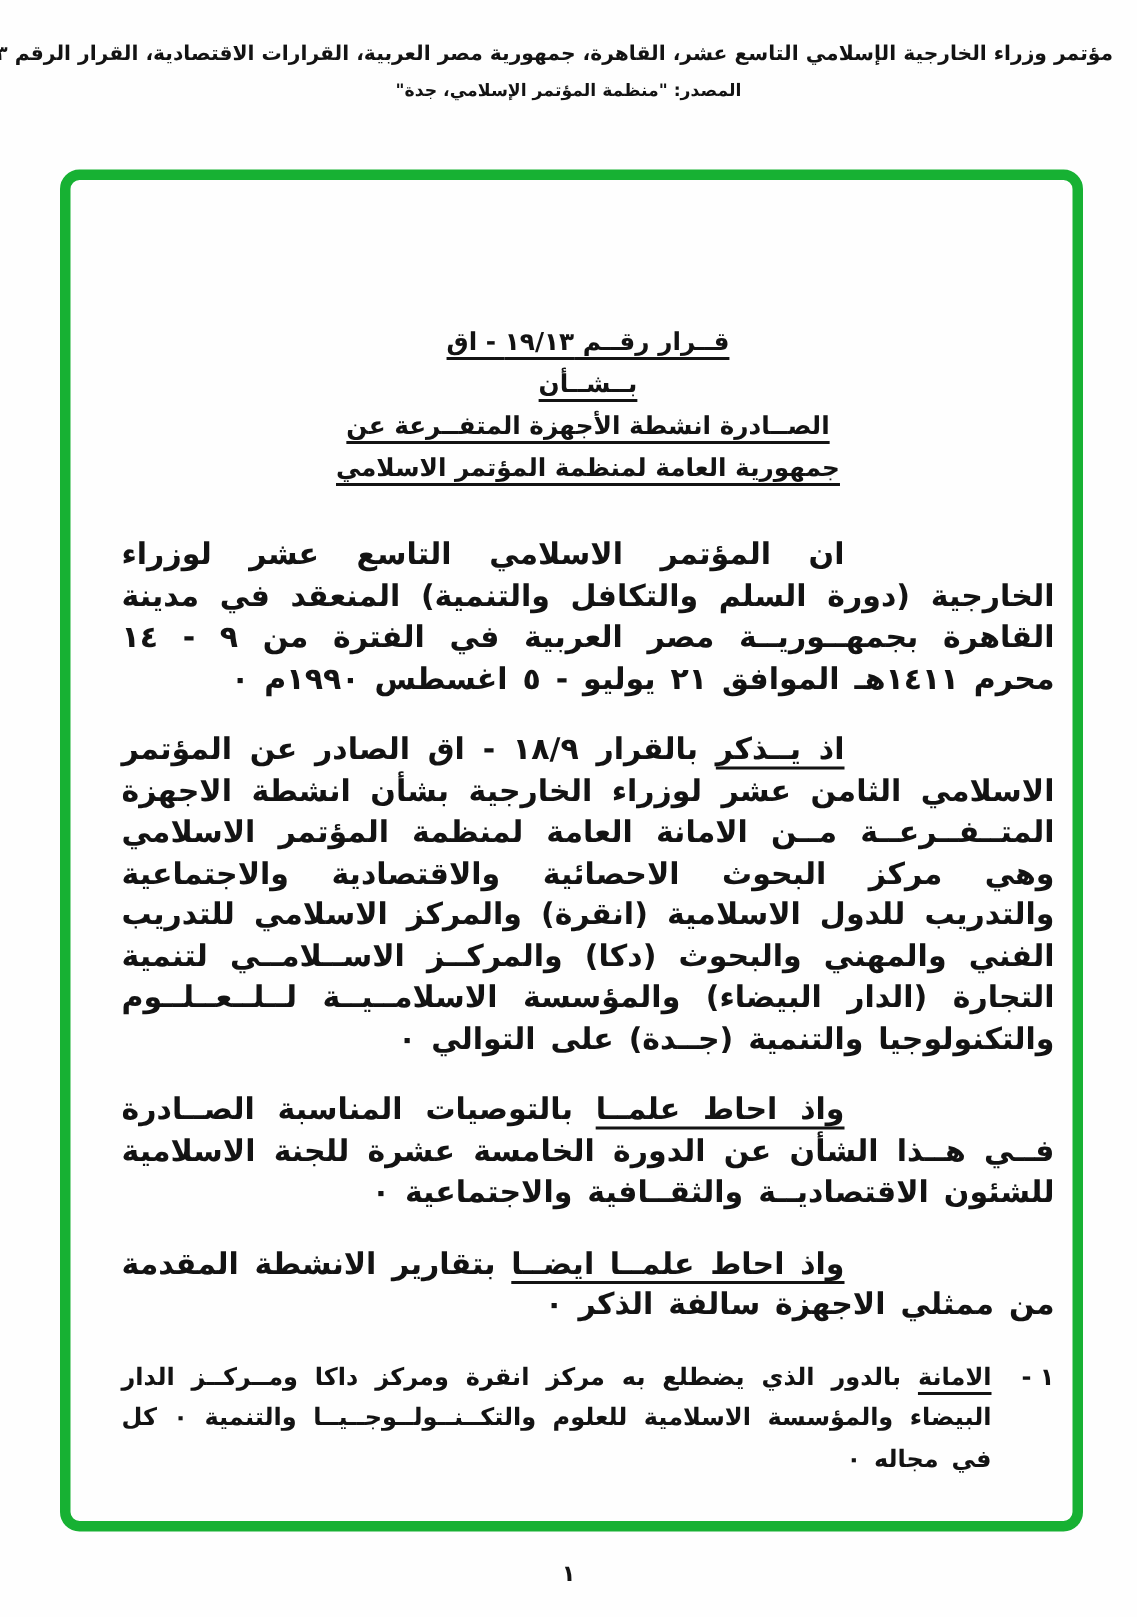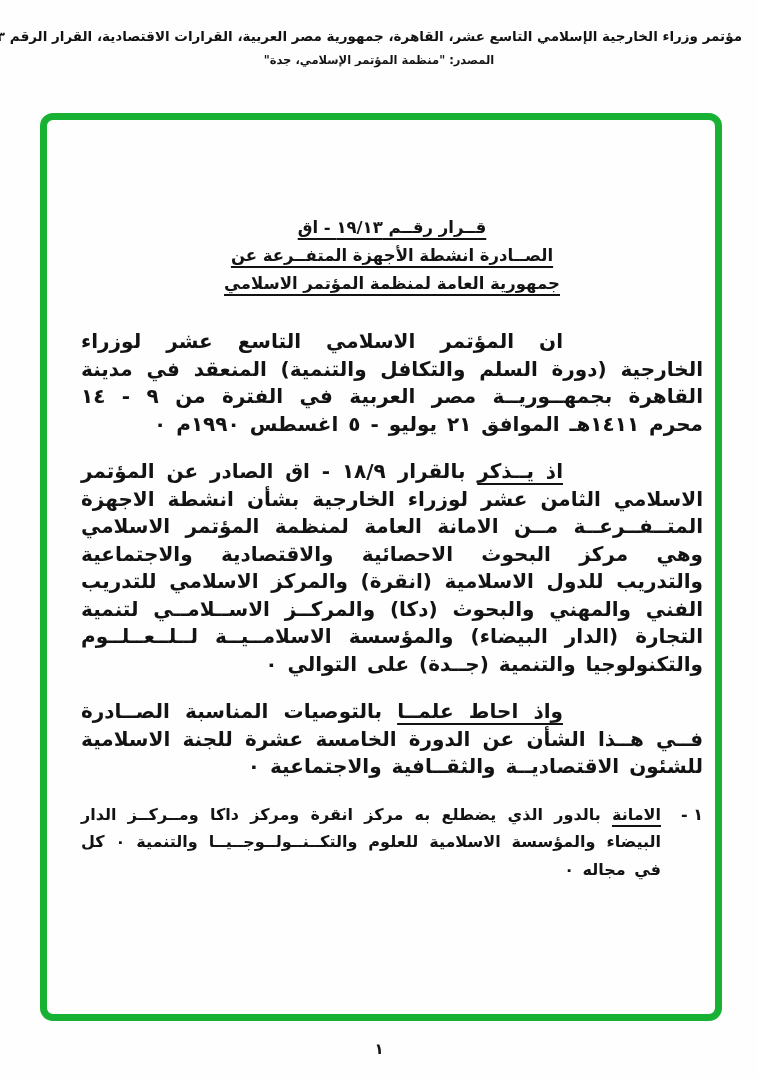--- a/index.html
+++ b/index.html
@@ -84,30 +84,32 @@
   <div class="header">
     <div class="header-citation">مؤتمر وزراء الخارجية الإسلامي التاسع عشر، القاهرة، جمهورية مصر العربية، القرارات الاقتصادية، القرار الرقم ١٩/١٣-أق</div>
     <div class="header-source">المصدر:  "منظمة المؤتمر الإسلامي، جدة"</div>
   </div>
 
   <div class="frame" style="border-color: rgb(23, 177, 51);">
     <div class="content">
 
       <div class="title-block">
         <div class="title-line"><span class="u">قــرار رقــم ١٩/١٣ - اق</span></div>
+        <div class="title-line"><span class="u">بــشــأن</span></div>
         <div class="title-line"><span class="u">الصــادرة انشطة الأجهزة المتفــرعة عن</span></div>
         <div class="title-line"><span class="u">جمهورية العامة لمنظمة المؤتمر الاسلامي</span></div>
       </div>
 
       <p class="para"><span>ان المؤتمر الاسلامي التاسع عشر لوزراء الخارجية (دورة السلم والتكافل والتنمية) المنعقد في مدينة القاهرة بجمهــوريــة مصر العربية في الفترة من ٩ - ١٤ محرم ١٤١١هـ الموافق ٢١ يوليو - ٥ اغسطس ١٩٩٠م ٠</span></p>
 
       <p class="para"><span class="u">اذ يــذكر</span><span> بالقرار ١٨/٩ - اق الصادر عن المؤتمر الاسلامي الثامن عشر لوزراء الخارجية بشأن انشطة الاجهزة المتــفــرعــة مــن الامانة العامة لمنظمة المؤتمر الاسلامي وهي مركز البحوث الاحصائية والاقتصادية والاجتماعية والتدريب للدول الاسلامية (انقرة) والمركز الاسلامي للتدريب الفني والمهني والبحوث (دكا) والمركــز الاســلامــي لتنمية التجارة (الدار البيضاء) والمؤسسة الاسلامــيــة لــلــعــلــوم والتكنولوجيا والتنمية (جــدة) على التوالي ٠</span></p>
 
       <p class="para"><span class="u">واذ احاط علمــا</span><span> بالتوصيات المناسبة الصــادرة فــي هــذا الشأن عن الدورة الخامسة عشرة للجنة الاسلامية للشئون الاقتصاديــة والثقــافية والاجتماعية ٠</span></p>
 
+      <p class="para"><span class="u">واذ احاط علمــا ايضــا</span><span> بتقارير الانشطة المقدمة من ممثلي الاجهزة سالفة الذكر ٠</span></p>
 
       <div class="item">
         <span class="item-num">١ -</span>
         <span class="item-text"><span class="u">الامانة</span><span> بالدور الذي يضطلع به مركز انقرة ومركز داكا ومــركــز الدار البيضاء والمؤسسة الاسلامية للعلوم والتكــنــولــوجــيــا والتنمية ٠ كل في مجاله ٠</span></span>
       </div>
 
     </div>
   </div>
 
   <div class="page-number">١</div>

